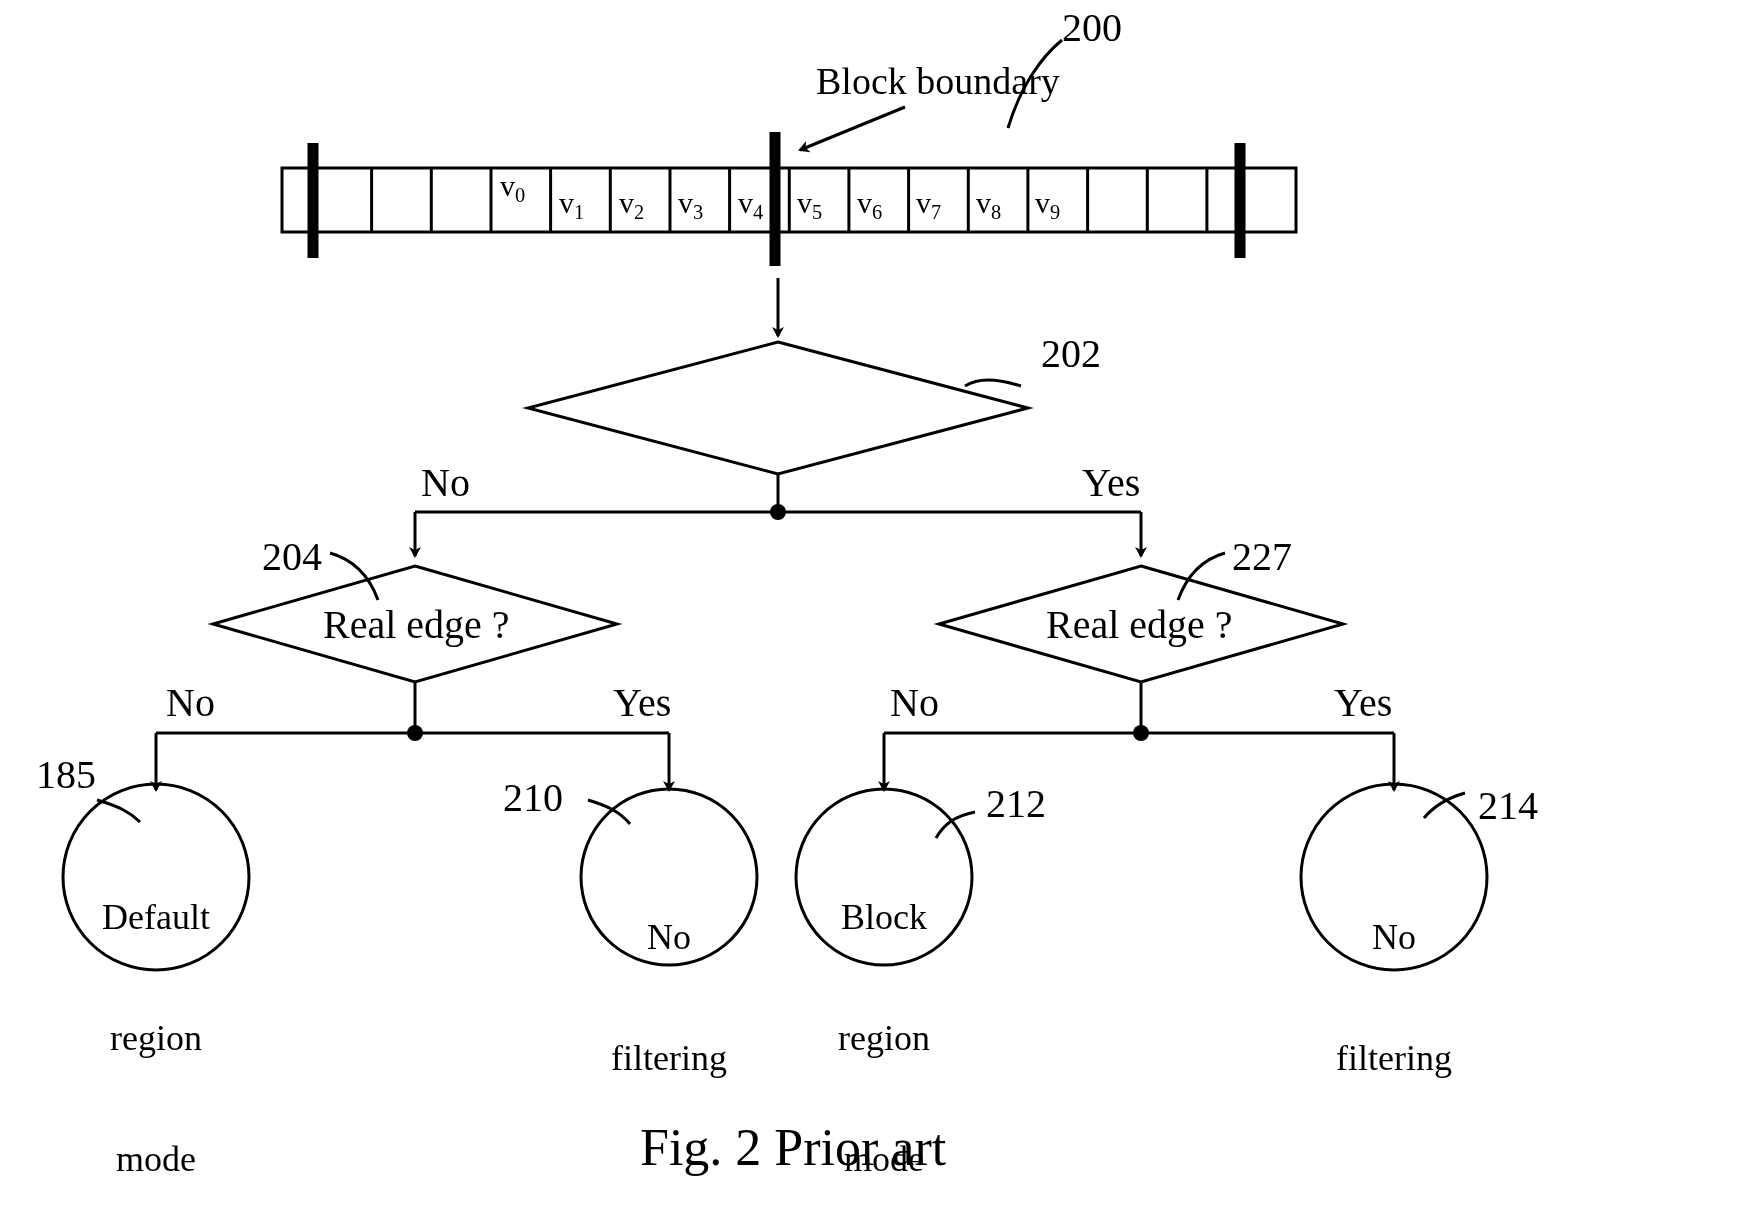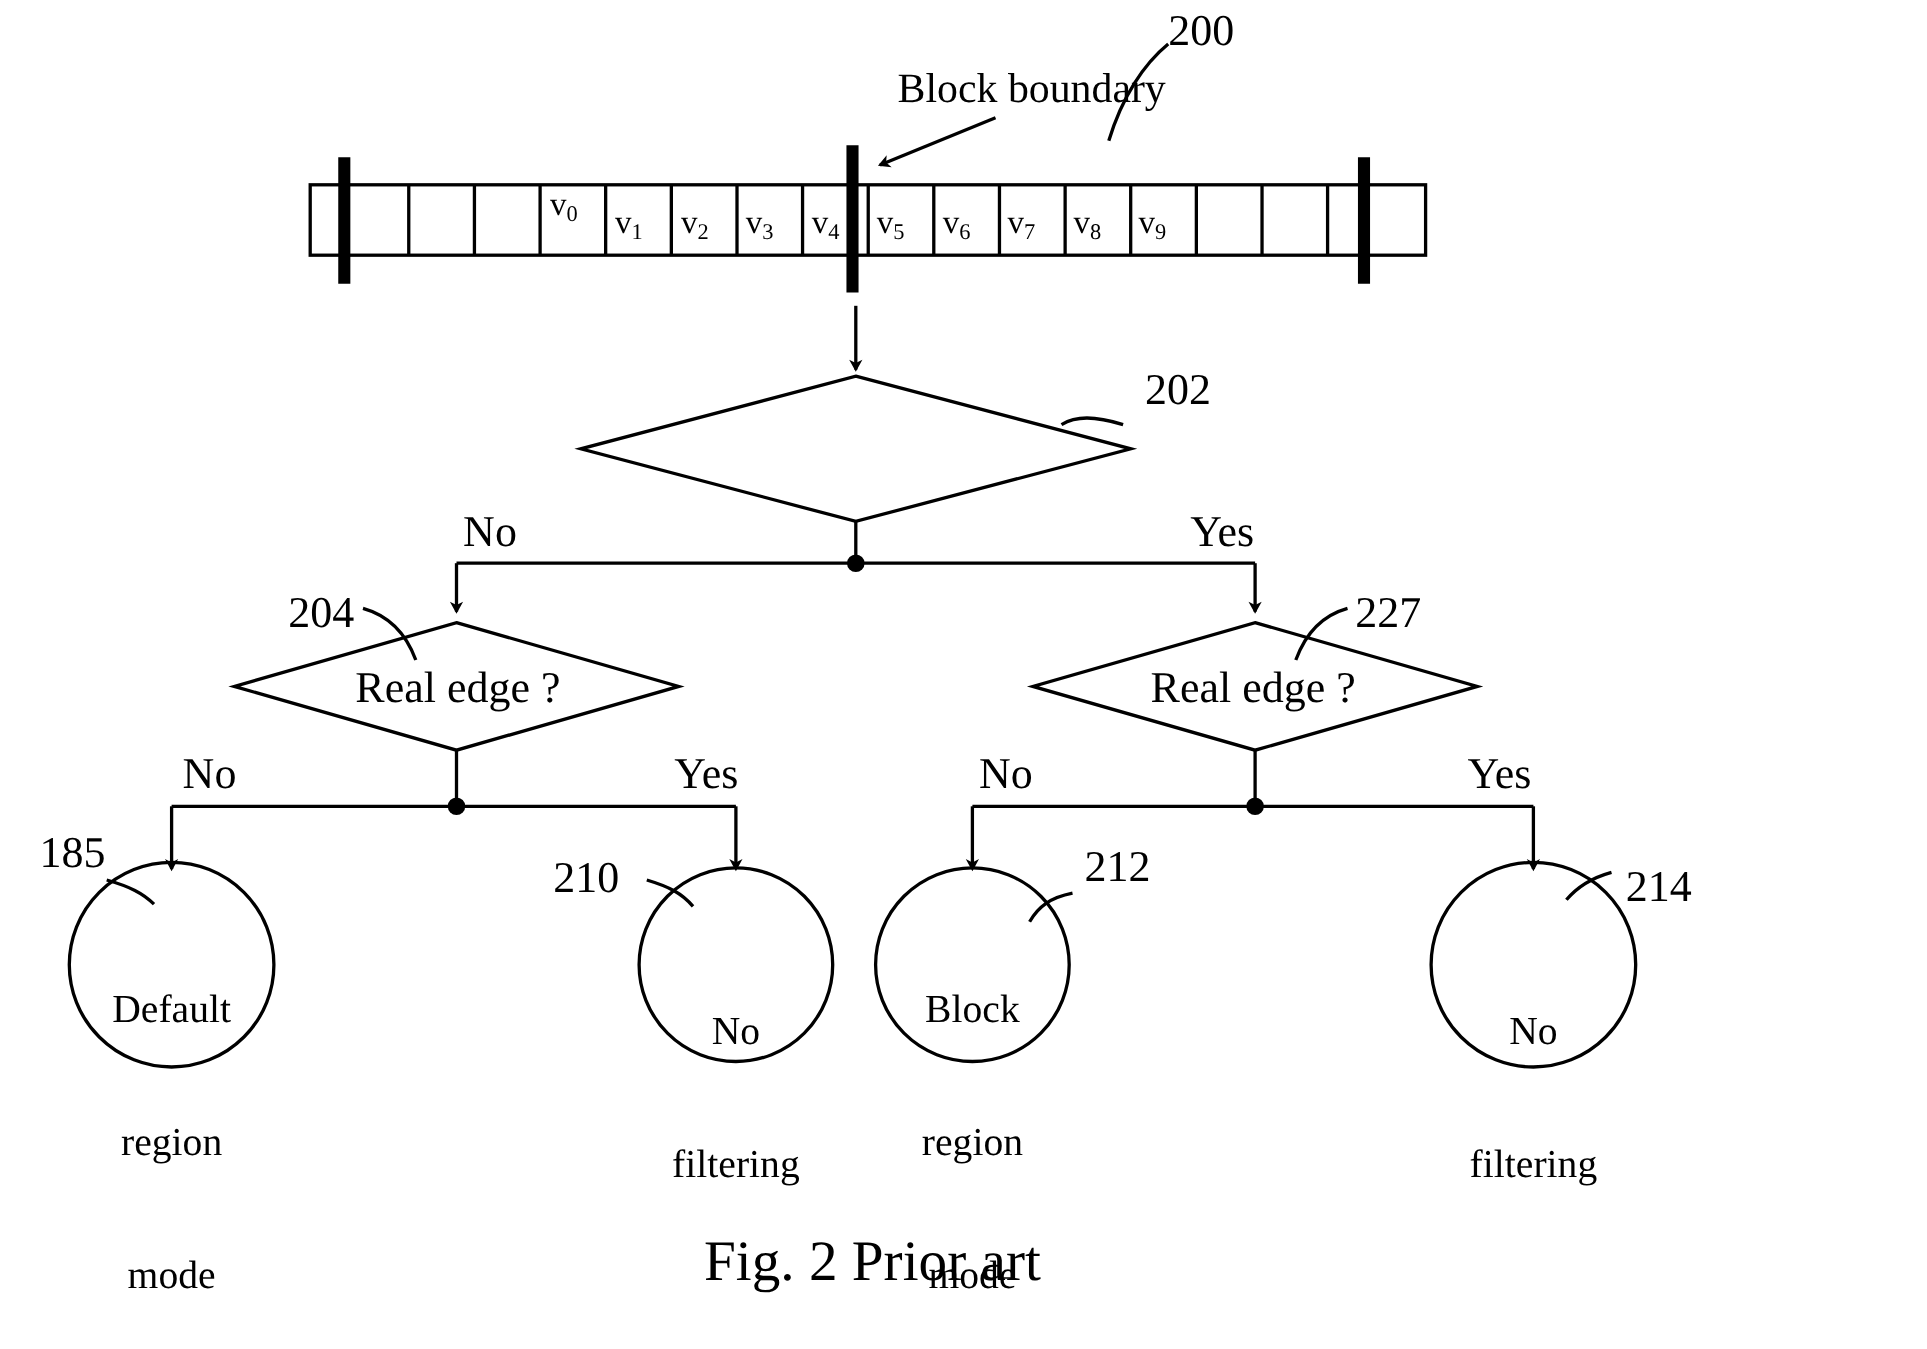--- a/index.html
+++ b/index.html
@@ -192,21 +192,21 @@
     <div>region</div>
     <div>mode</div>
   </div>
 
   <div class="lbl ref-num" style="left:503px; top:778px;">210</div>
   <div class="lbl node-lbl" style="left:569px; top:836px; width:200px;">
     <div>No</div>
     <div>filtering</div>
   </div>
 
-  <div class="lbl ref-num" style="left:986px; top:768px;">212</div>
+  <div class="lbl ref-num" style="left:986px; top:784px;">212</div>
   <div class="lbl node-lbl" style="left:784px; top:816px; width:200px;">
     <div>Block</div>
     <div>region</div>
     <div>mode</div>
   </div>
 
   <div class="lbl ref-num" style="left:1478px; top:754px;margin-top:32px;">214</div>
   <div class="lbl node-lbl" style="left:1294px; top:836px; width:200px;">
     <div>No</div>
     <div>filtering</div>

